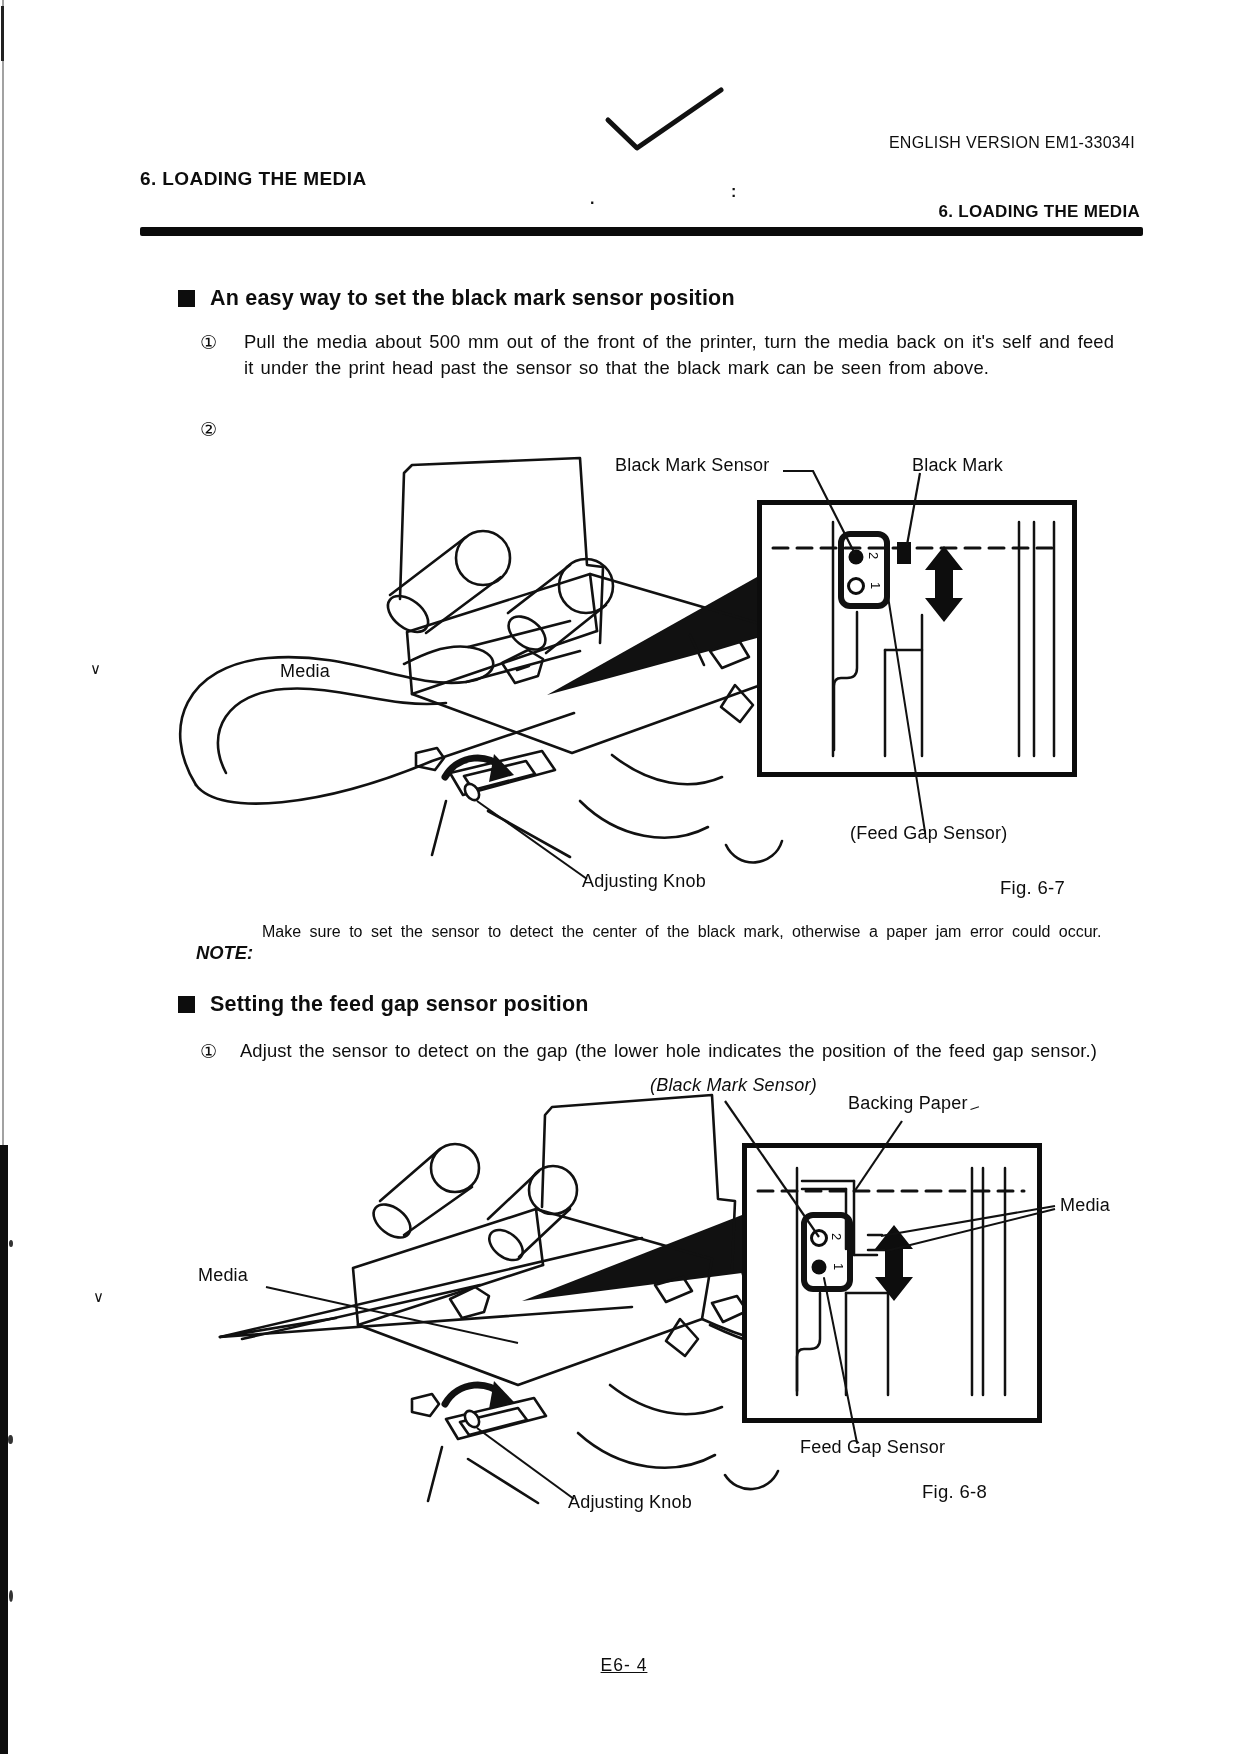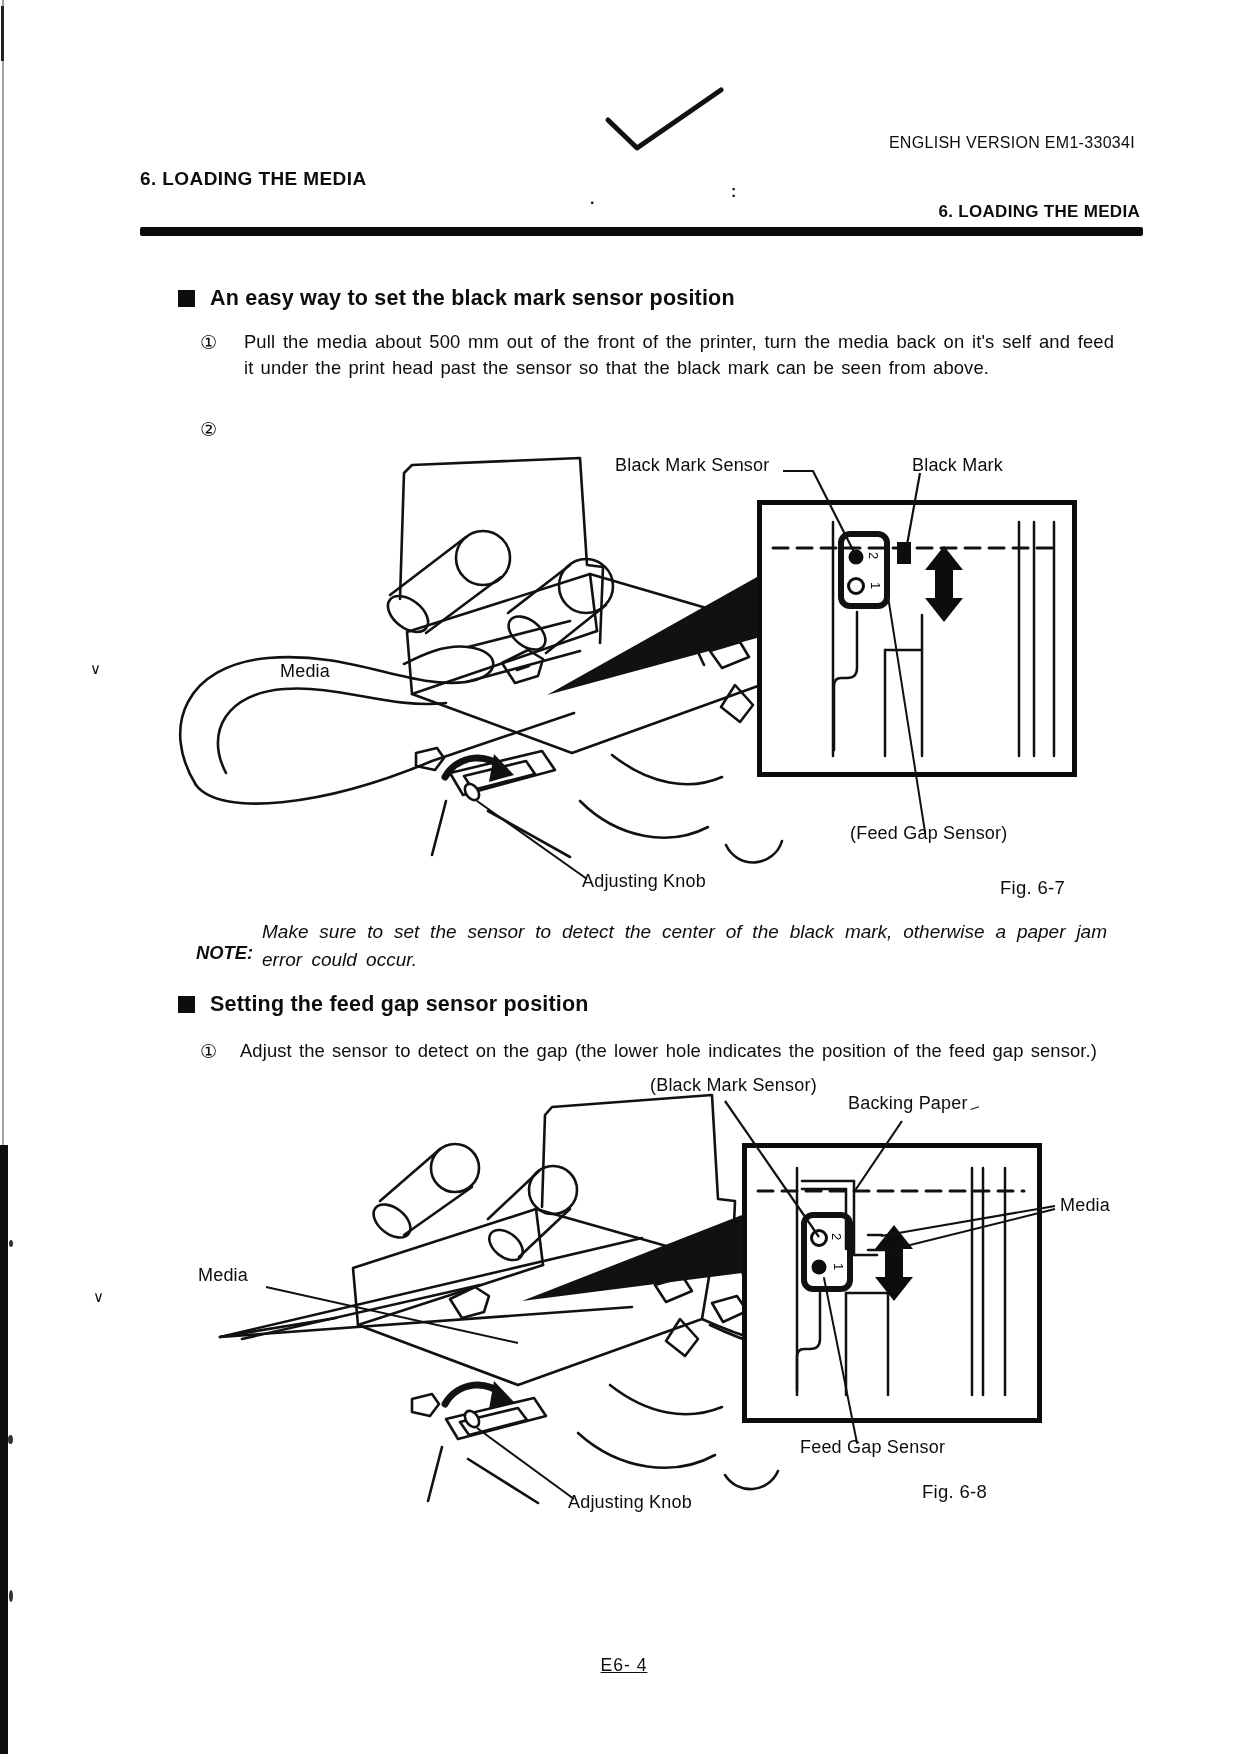--- a/index.html
+++ b/index.html
@@ -14,21 +14,21 @@
   .chap-left{top:168px;left:140px;font-size:19px;font-weight:bold;letter-spacing:.4px;}
   .chap-right{top:202px;right:108px;font-size:17px;font-weight:bold;letter-spacing:.3px;}
   .rule{top:227px;left:140px;width:1003px;height:9px;background:#0b0b0b;border-radius:2px;}
   
   .sec-head{display:flex;align-items:center;gap:15px;font-size:21.5px;font-weight:bold;letter-spacing:.2px;text-align:center;}
   .bullet{width:17px;height:17px;background:#0d0d0d;flex:0 0 auto;}
   
   .marker{font-size:19px;}
   .itext{font-size:18.4px;line-height:26px;text-align:justify;letter-spacing:.1px;word-spacing:2px;}
   .note-label{font-size:18.4px;font-style:italic;font-weight:bold;margin-top:24px;}
-  .note-text{font-size:19px;font-style:italic;line-height:28px;text-align:justify;word-spacing:4px;}
+  .note-text{font-size:16px;line-height:28px;text-align:justify;word-spacing:4px;}
   
   .figure{position:absolute;}
   .figure svg{position:absolute;left:0;top:0;}
   .flabel{position:absolute;font-size:18px;white-space:nowrap;letter-spacing:.2px;}
   .caption{position:absolute;font-size:18.5px;letter-spacing:.3px;}
   .footer{top:1655px;left:0;width:100%;text-align:center;font-size:17.5px;letter-spacing:1px;text-decoration:underline;}
   
   .edge-line{left:2px;top:0;width:2px;height:1754px;background:#555;opacity:.55;}
   .edge-top{left:1px;top:6px;width:3px;height:55px;background:#222;}
   .edge-strip{left:0;top:1145px;width:8px;height:609px;background:#0e0e0e;}
@@ -236,21 +236,21 @@
         <text x="90" y="90" font-size="13" transform="rotate(90 90 90)" fill="#0d0d0d">2</text>
         <text x="92" y="120" font-size="13" transform="rotate(90 92 120)" fill="#0d0d0d">1</text>
       </g>
 
       <path d="M575,26 L669,162" fill="none" stroke="#111" stroke-width="2.2"></path>
       <path d="M752,46 L704,117" fill="none" stroke="#111" stroke-width="2.2"></path>
       <path d="M731,161 L905,131" fill="none" stroke="#111" stroke-width="2"></path>
       <path d="M736,176 L905,134" fill="none" stroke="#111" stroke-width="2"></path>
     </svg>
 
-    <span class="flabel" style="left:500px;top:0px;">(Black Mark Sensor)</span>
+    <span class="flabel" style="left:500px;top:0px;font-style:italic;">(Black Mark Sensor)</span>
     <span class="flabel" style="left:698px;top:18px;">Backing Paper</span>
     <span class="flabel" style="left:910px;top:120px;">Media</span>
     <span class="flabel" style="left:48px;top:190px;">Media</span>
     <span class="flabel" style="left:650px;top:362px;">Feed Gap Sensor</span>
     <span class="flabel" style="left:418px;top:417px;">Adjusting Knob</span>
     <span class="caption" style="left:772px;top:406px;text-align:center;">Fig. 6-8</span>
   </div>
 
   <span class="abs bp-dash" style="left:970px;top:1098px;">–</span>
 

